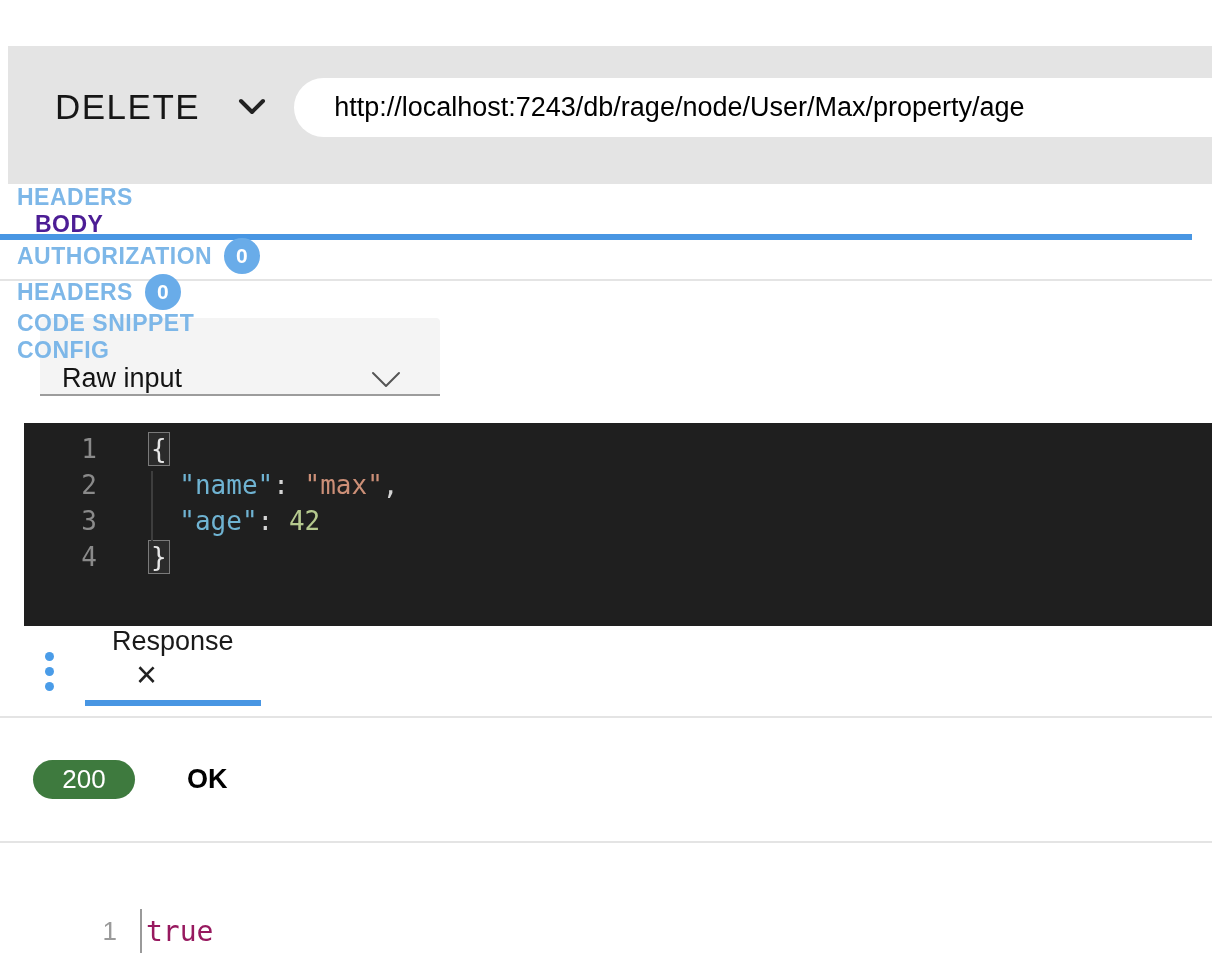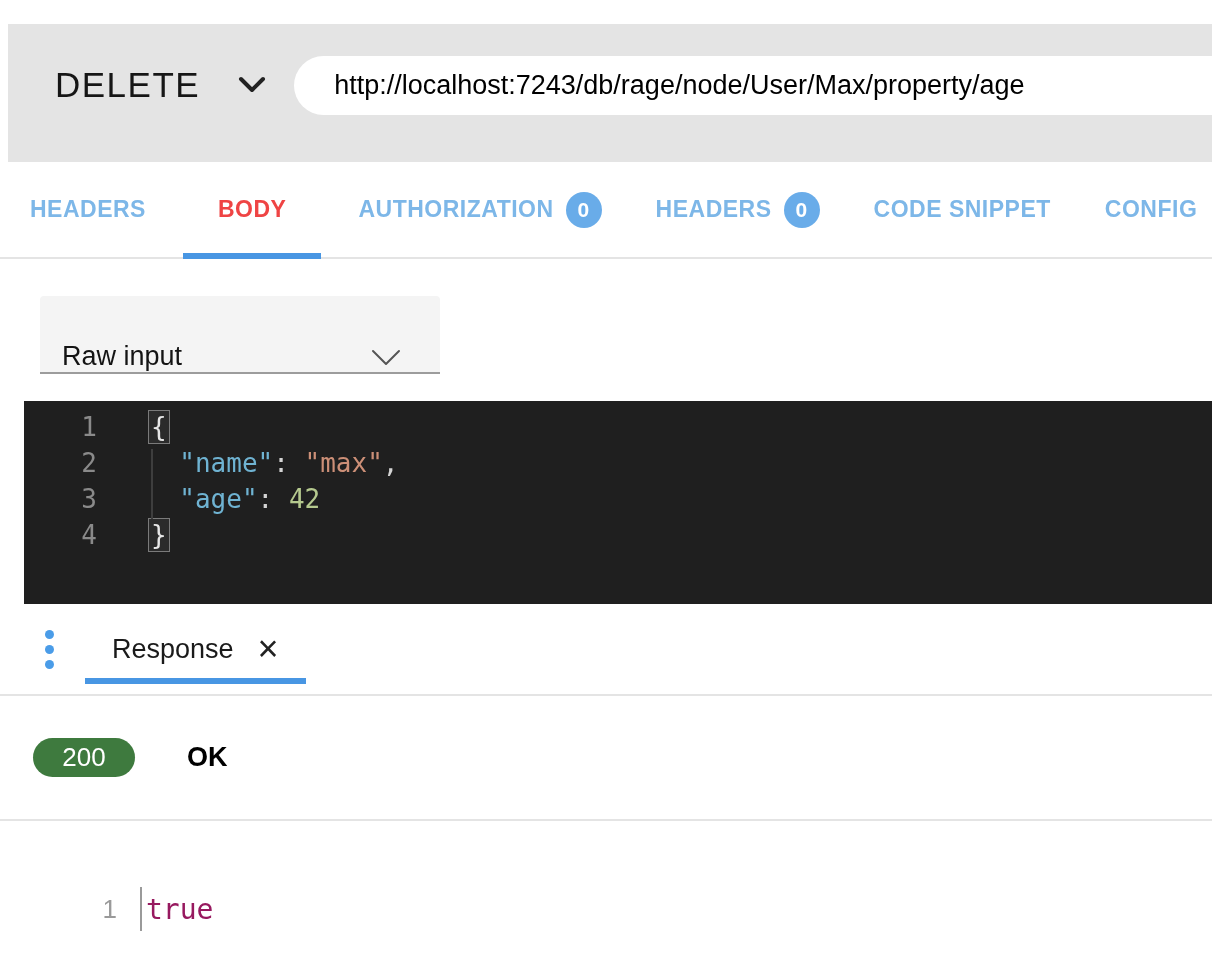--- a/index.html
+++ b/index.html
@@ -1,21 +1,21 @@
 <!DOCTYPE html>
 <html><head>
 <meta charset="utf-8">
 <style>
   * { margin: 0; padding: 0; box-sizing: border-box; }
   html, body { width: 1212px; height: 966px; overflow: hidden; background: #ffffff;
     font-family: "Liberation Sans", sans-serif; }
 
   
   .topbar {
-    margin: 24px 0 0 8px;
+    margin: 46px 0 0 8px;
     height: 138px;
     background: #e4e4e4;
     display: flex;
     align-items: center;
     padding-bottom: 16px;
   }
   .method-select {
     display: flex; align-items: center;
     margin-left: 47px;
     cursor: pointer;
@@ -38,34 +38,35 @@
     font-size: 27px;
     color: #000;
     white-space: nowrap;
   }
 
   
   .tabs-row {
     height: 97px;
     display: flex;
     align-items: stretch;
-    padding-left: 13px;
+    padding-left: 0;
     border-bottom: 2px solid #e4e4e4;
     white-space: nowrap;
+    flex-direction: column;
   }
   .tab {
     display: flex; align-items: center;
     padding: 0 17px;
     margin-right: 20px;
     position: relative;
     cursor: pointer;
     font-size: 23px; font-weight: bold; letter-spacing: 0.5px;
     color: #7db7e8;
   }
-  .tab.active { color: #ef4444; padding: 0 35px; }
+  .tab.active { color: #4c1d95; padding: 0 35px; }
   .tab.active::after {
     content: ""; position: absolute; left: 0; right: 0; bottom: -2px;
     height: 6px; background: #4896e3;
   }
   .tab-badge {
     margin-left: 12px;
     width: 36px; height: 36px; border-radius: 50%;
     background: #69ace9; color: #ffffff;
     font-size: 21px; font-weight: bold;
     display: flex; align-items: center; justify-content: center;
@@ -126,24 +127,25 @@
   }
   .dots-menu {
     display: flex; flex-direction: column; gap: 6px; cursor: pointer;
   }
   .dots-menu i {
     width: 9px; height: 9px; border-radius: 50%; background: #4a9ce8; display: block;
   }
   .resp-tab {
     margin-left: 31px;
     height: 100%;
-    display: flex; align-items: center;
+    display: flex; 
     padding: 0 27px;
     position: relative;
     cursor: pointer;
+    flex-direction: column;
   }
   .resp-tab::after {
     content: ""; position: absolute; left: 0; right: 0; bottom: 10px;
     height: 6px; background: #4896e3;
   }
   .resp-tab-label { font-size: 27px; color: #1a1a1a; }
   .resp-close {
     margin-left: 24px;
     font-size: 36px; line-height: 1; color: #222;
     cursor: pointer;

